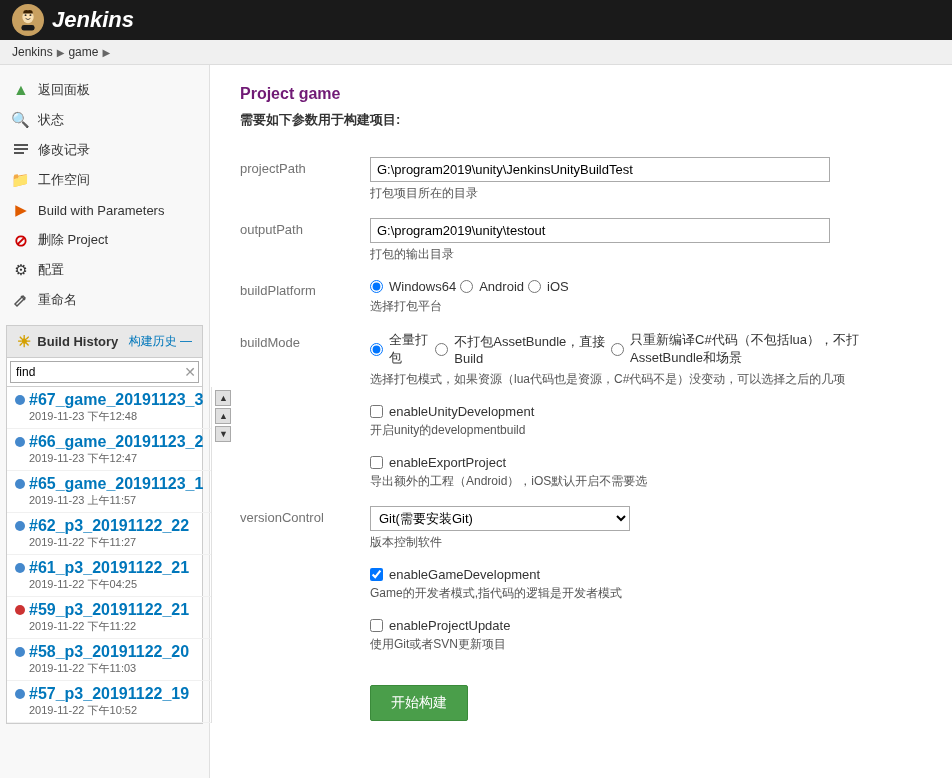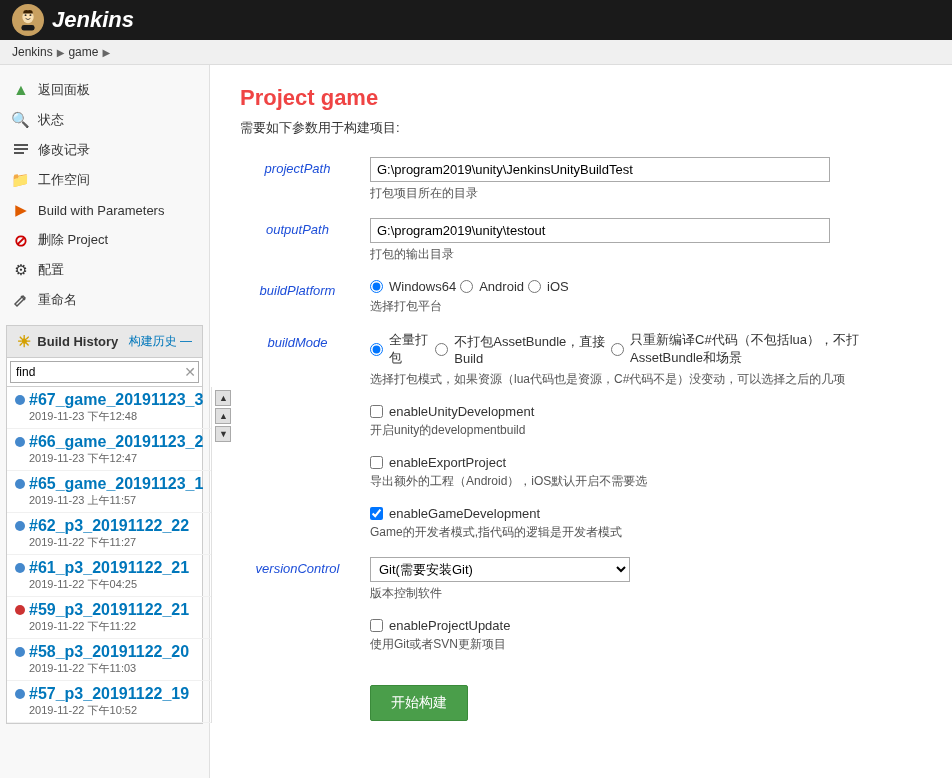--- a/index.html
+++ b/index.html
@@ -185,49 +185,49 @@
       flex: 1;
     }
 
     
     .content {
       flex: 1;
       padding: 20px 30px;
       overflow-y: auto;
     }
     .page-title {
-      font-size: 22px;
+      font-size: 16px;
       font-weight: bold;
       margin-bottom: 8px;
-      color: #ef4444;
+      color: #701a75;
     }
     .page-subtitle {
       font-size: 13px;
       color: #333;
-      margin-bottom: 12px;
+      margin-bottom: 20px;
+      font-weight: bold;
     }
 
     
     .form-table {
       width: 100%;
       border-collapse: collapse;
     }
     .form-row {
       vertical-align: top;
     }
     .form-label {
       width: 130px;
       padding: 10px 15px 10px 0;
       font-size: 13px;
-      color: #1d4ed8;
-      text-align: center;
+      color: #737373;
+      text-align: left;
       white-space: nowrap;
       vertical-align: top;
       padding-top: 12px;
-      font-style: italic;
     }
     .form-field {
       padding: 8px 0;
     }
     .form-input {
       border: 1px solid #aaa;
       padding: 4px 6px;
       font-size: 13px;
       width: 460px;
       outline: none;
@@ -513,42 +513,42 @@
           <td class="form-field">
             <label class="checkbox-item">
               <input type="checkbox" style="">
               <span>enableExportProject</span>
             </label>
             <div class="form-hint">导出额外的工程（Android），iOS默认开启不需要选</div>
           </td>
         </tr>
 
         <tr class="form-row">
+          <td class="form-label">versionControl</td>
+          <td class="form-field">
+            <select class="form-select">
+              <option>Git(需要安装Git)</option>
+              <option>SVN</option>
+            </select>
+            <div class="form-hint">版本控制软件</div>
+          </td>
+        </tr>
+
+        <tr class="form-row">
           <td class="form-label"></td>
           <td class="form-field">
             <label class="checkbox-item">
               <input type="checkbox" checked="" style="">
               <span>enableGameDevelopment</span>
             </label>
             <div class="form-hint">Game的开发者模式,指代码的逻辑是开发者模式</div>
           </td>
         </tr>
 
         <tr class="form-row">
-          <td class="form-label">versionControl</td>
-          <td class="form-field">
-            <select class="form-select">
-              <option>Git(需要安装Git)</option>
-              <option>SVN</option>
-            </select>
-            <div class="form-hint">版本控制软件</div>
-          </td>
-        </tr>
-
-        <tr class="form-row">
           <td class="form-label"></td>
           <td class="form-field">
             <label class="checkbox-item">
               <input type="checkbox" style="">
               <span>enableProjectUpdate</span>
             </label>
             <div class="form-hint">使用Git或者SVN更新项目</div>
           </td>
         </tr>
 

